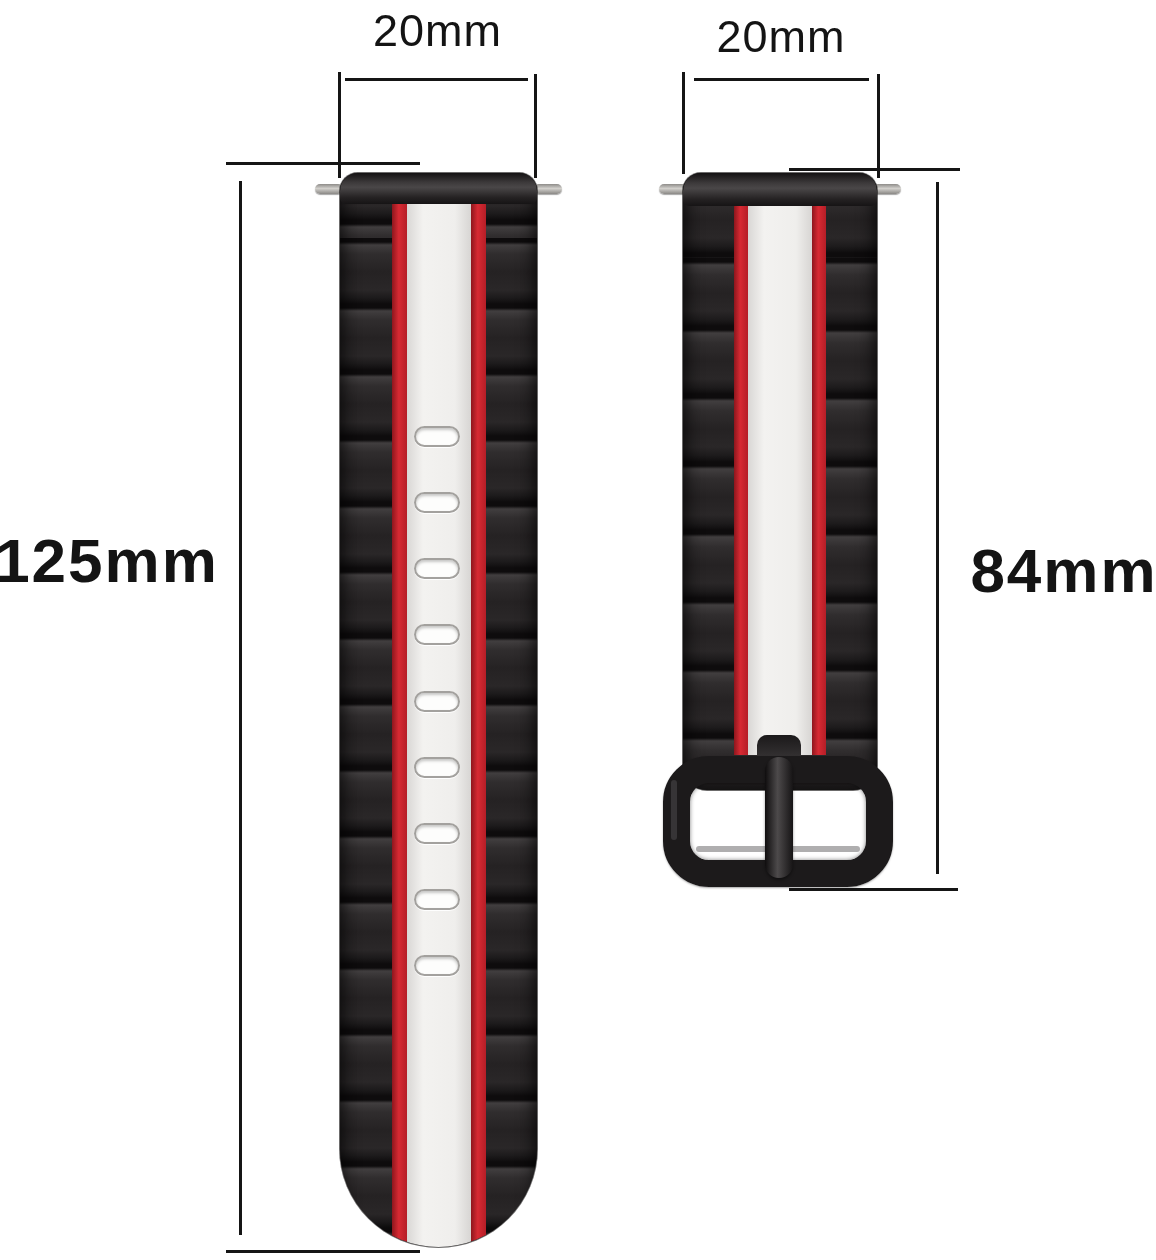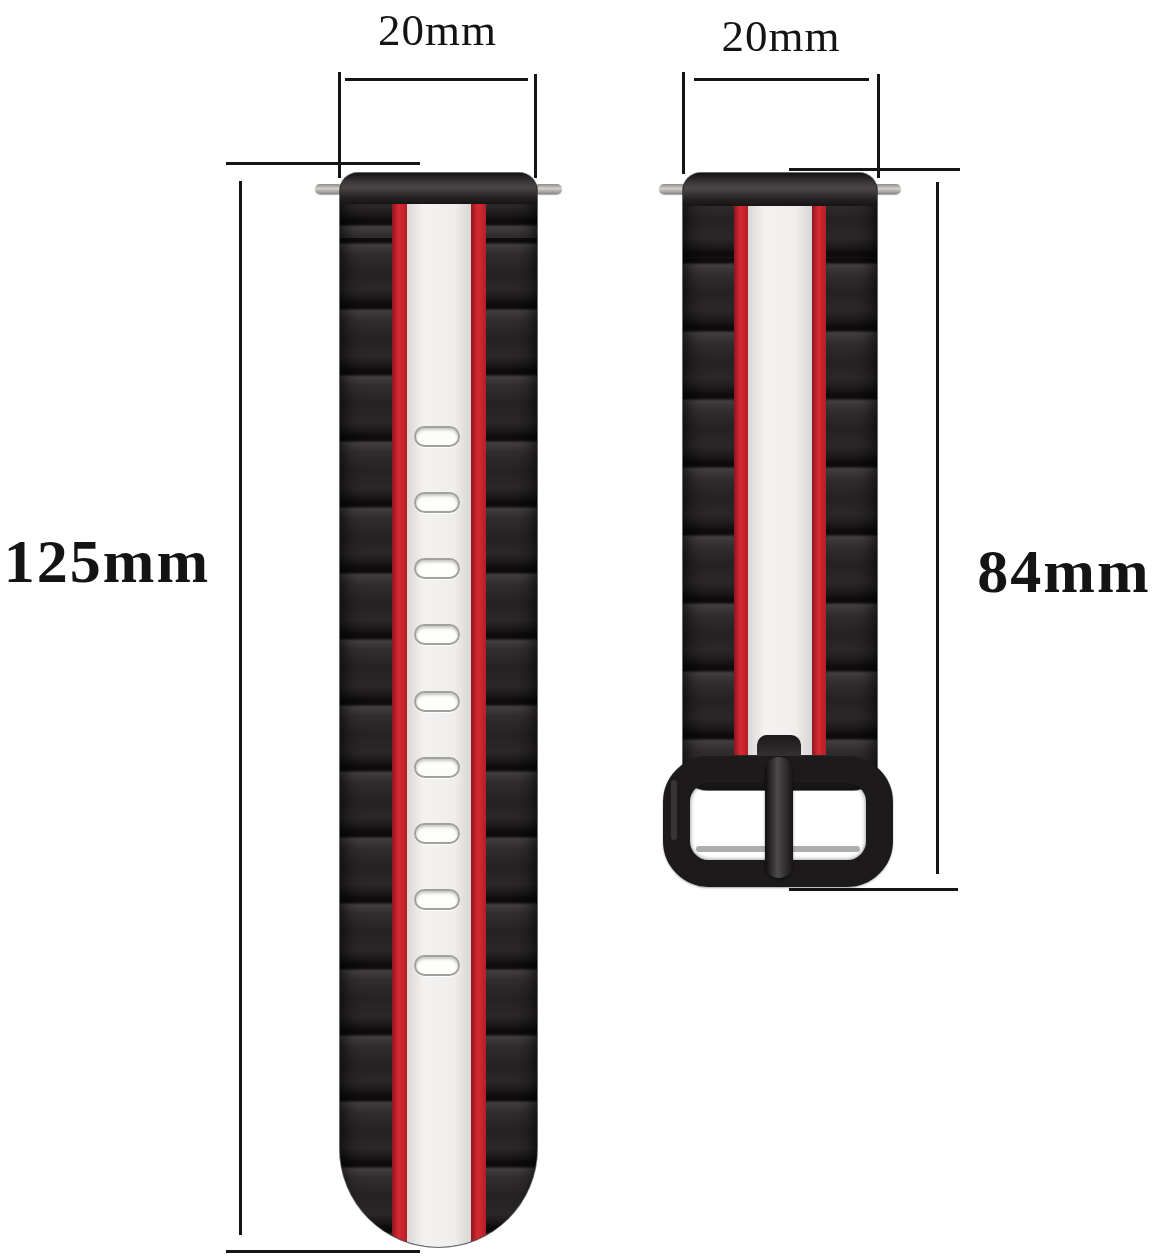--- a/index.html
+++ b/index.html
@@ -1,18 +1,18 @@
 <!DOCTYPE html>
 <html><head>
 <meta charset="utf-8">
 <style>
   html,body{margin:0;padding:0;background:#ffffff;}
   .stage{
     position:relative;width:1156px;height:1260px;background:#ffffff;overflow:hidden;
-    font-family:Liberation Serif, serif;
+    font-family:Liberation Sans, sans-serif;
   }
   
   .dline{position:absolute;background:#151515;}
   .lbl{position:absolute;color:#141414;text-align:center;line-height:1;white-space:nowrap;}
   .lbl.small{font-size:45px;font-weight:400;letter-spacing:1px;}
   .lbl.big{font-size:62px;font-weight:700;letter-spacing:2px;}
 
   
   .springbar{position:absolute;height:10px;border-radius:5px;
     background:linear-gradient(180deg,#8e8c89,#d2d0cc 45%,#8a8885);

